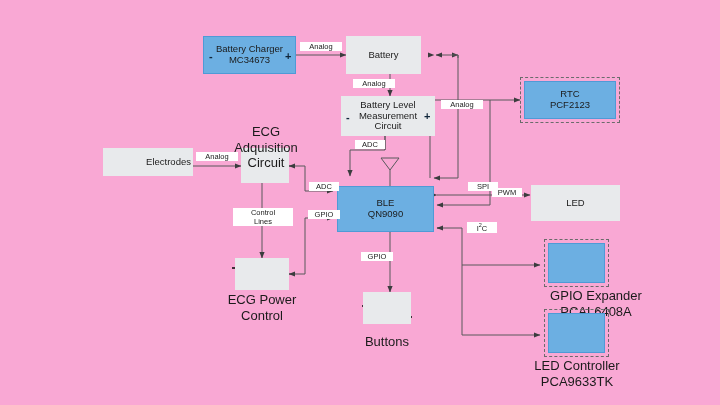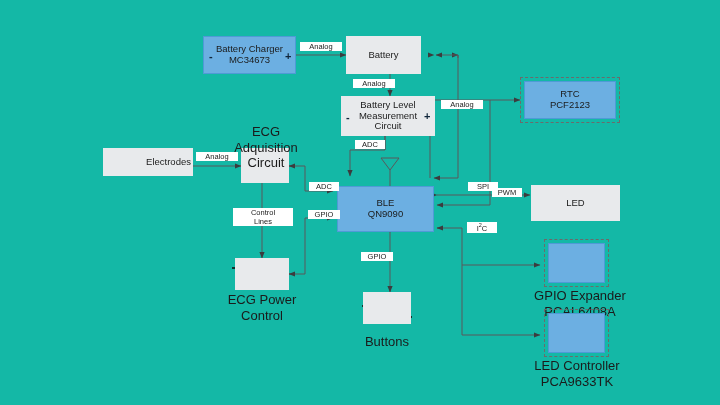--- a/index.html
+++ b/index.html
@@ -4,21 +4,21 @@
 <style>
   html, body {
     margin: 0;
     padding: 0;
     background: #ffffff;
   }
   #canvas {
     position: relative;
     width: 720px;
     height: 405px;
-    background: #14b8a6;
+    background: #f9a8d4;
     font-family: "Liberation Sans", sans-serif;
     overflow: hidden;
   }
   svg#wires {
     position: absolute;
     left: 0; top: 0;
     width: 720px;
     height: 405px;
     pointer-events: none;
   }
@@ -208,21 +208,21 @@
 Circuit</div>
 
   <div class="node gray" style="left:235px; top:258px; width:54px; height:32px;"></div>
   <div class="caption" style="left:217px; top:292px; width:90px;">ECG Power
 Control</div>
 
   <div class="node gray" style="left:363px; top:292px; width:48px; height:32px;"></div>
   <div class="caption" style="left:342px; top:334px; width:90px;">Buttons</div>
 
   <div class="node blue dashed" style="left:548px; top:243px; width:57px; height:40px;"></div>
-  <div class="caption" style="left:534px; top:288px; width:92px;">GPIO Expander
+  <div class="caption" style="left:550px; top:288px; width:92px;">GPIO Expander
 PCAL6408A</div>
 
   <div class="node blue dashed" style="left:548px; top:313px; width:57px; height:40px;"></div>
   <div class="caption" style="left:531px; top:358px; width:92px;">LED Controller
 PCA9633TK</div>
 
   <div class="edge-label" style="left:300px; top:42px; width:40px;">Analog</div>
 
   <div class="edge-label" style="left:353px; top:79px; width:40px;">Analog</div>
 

